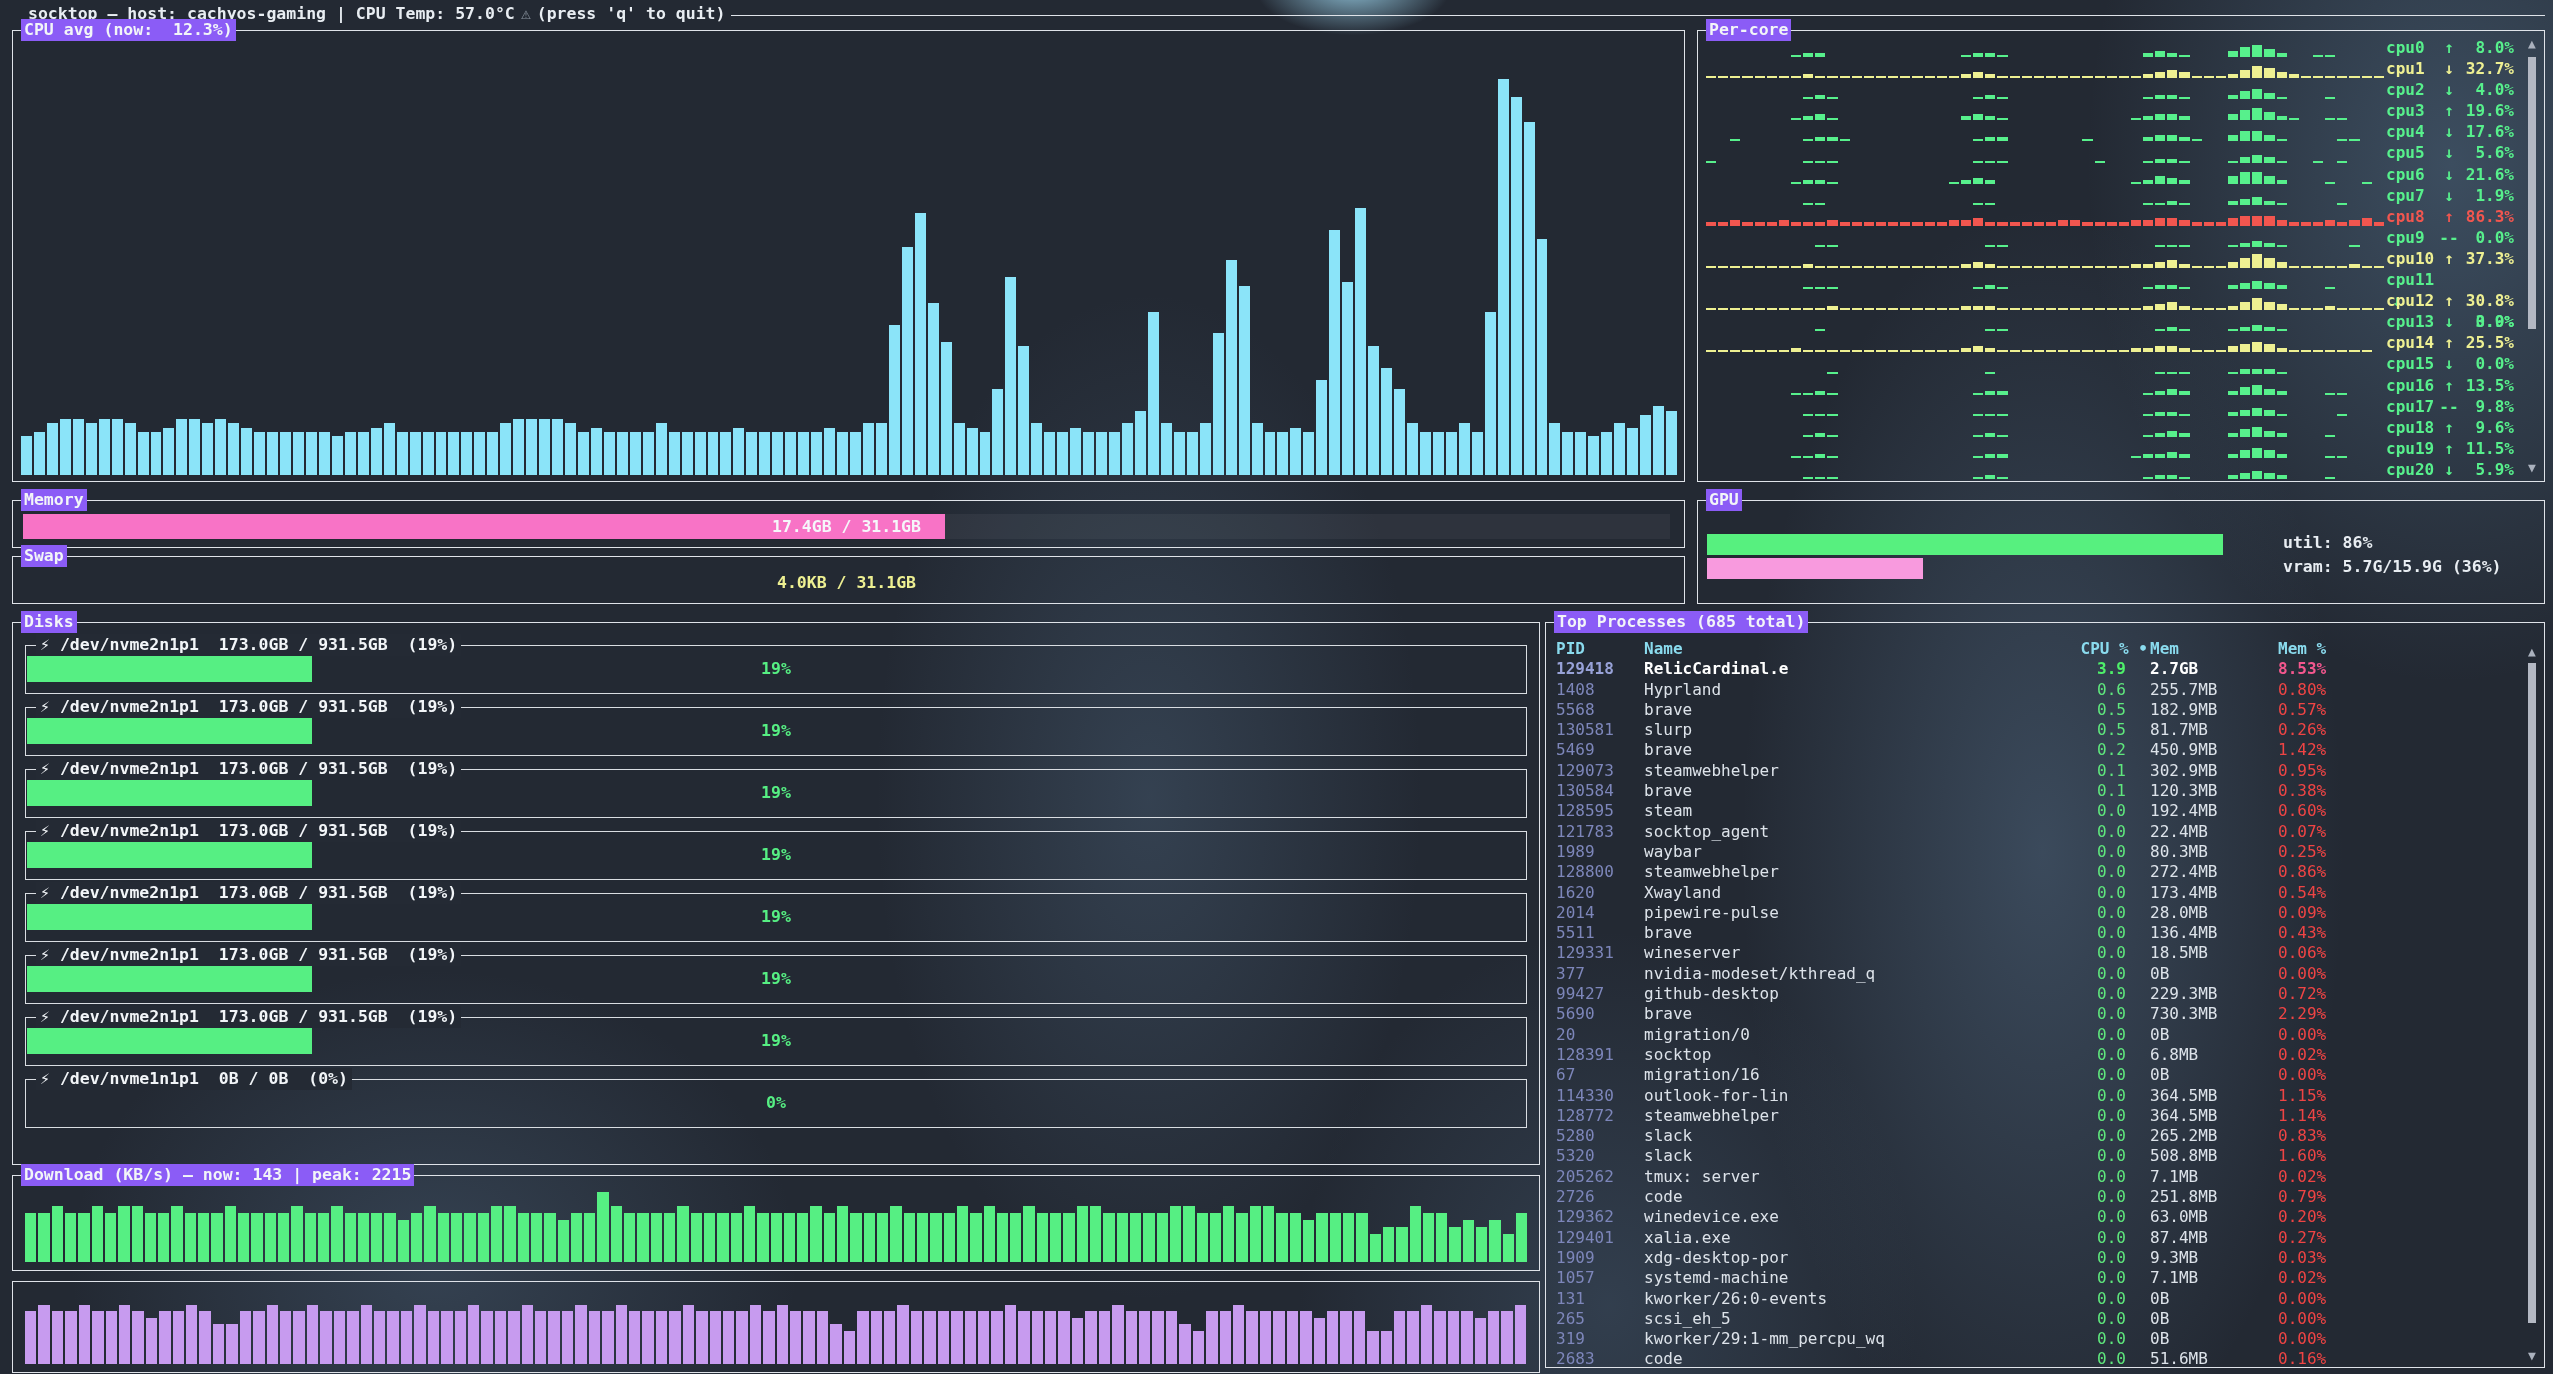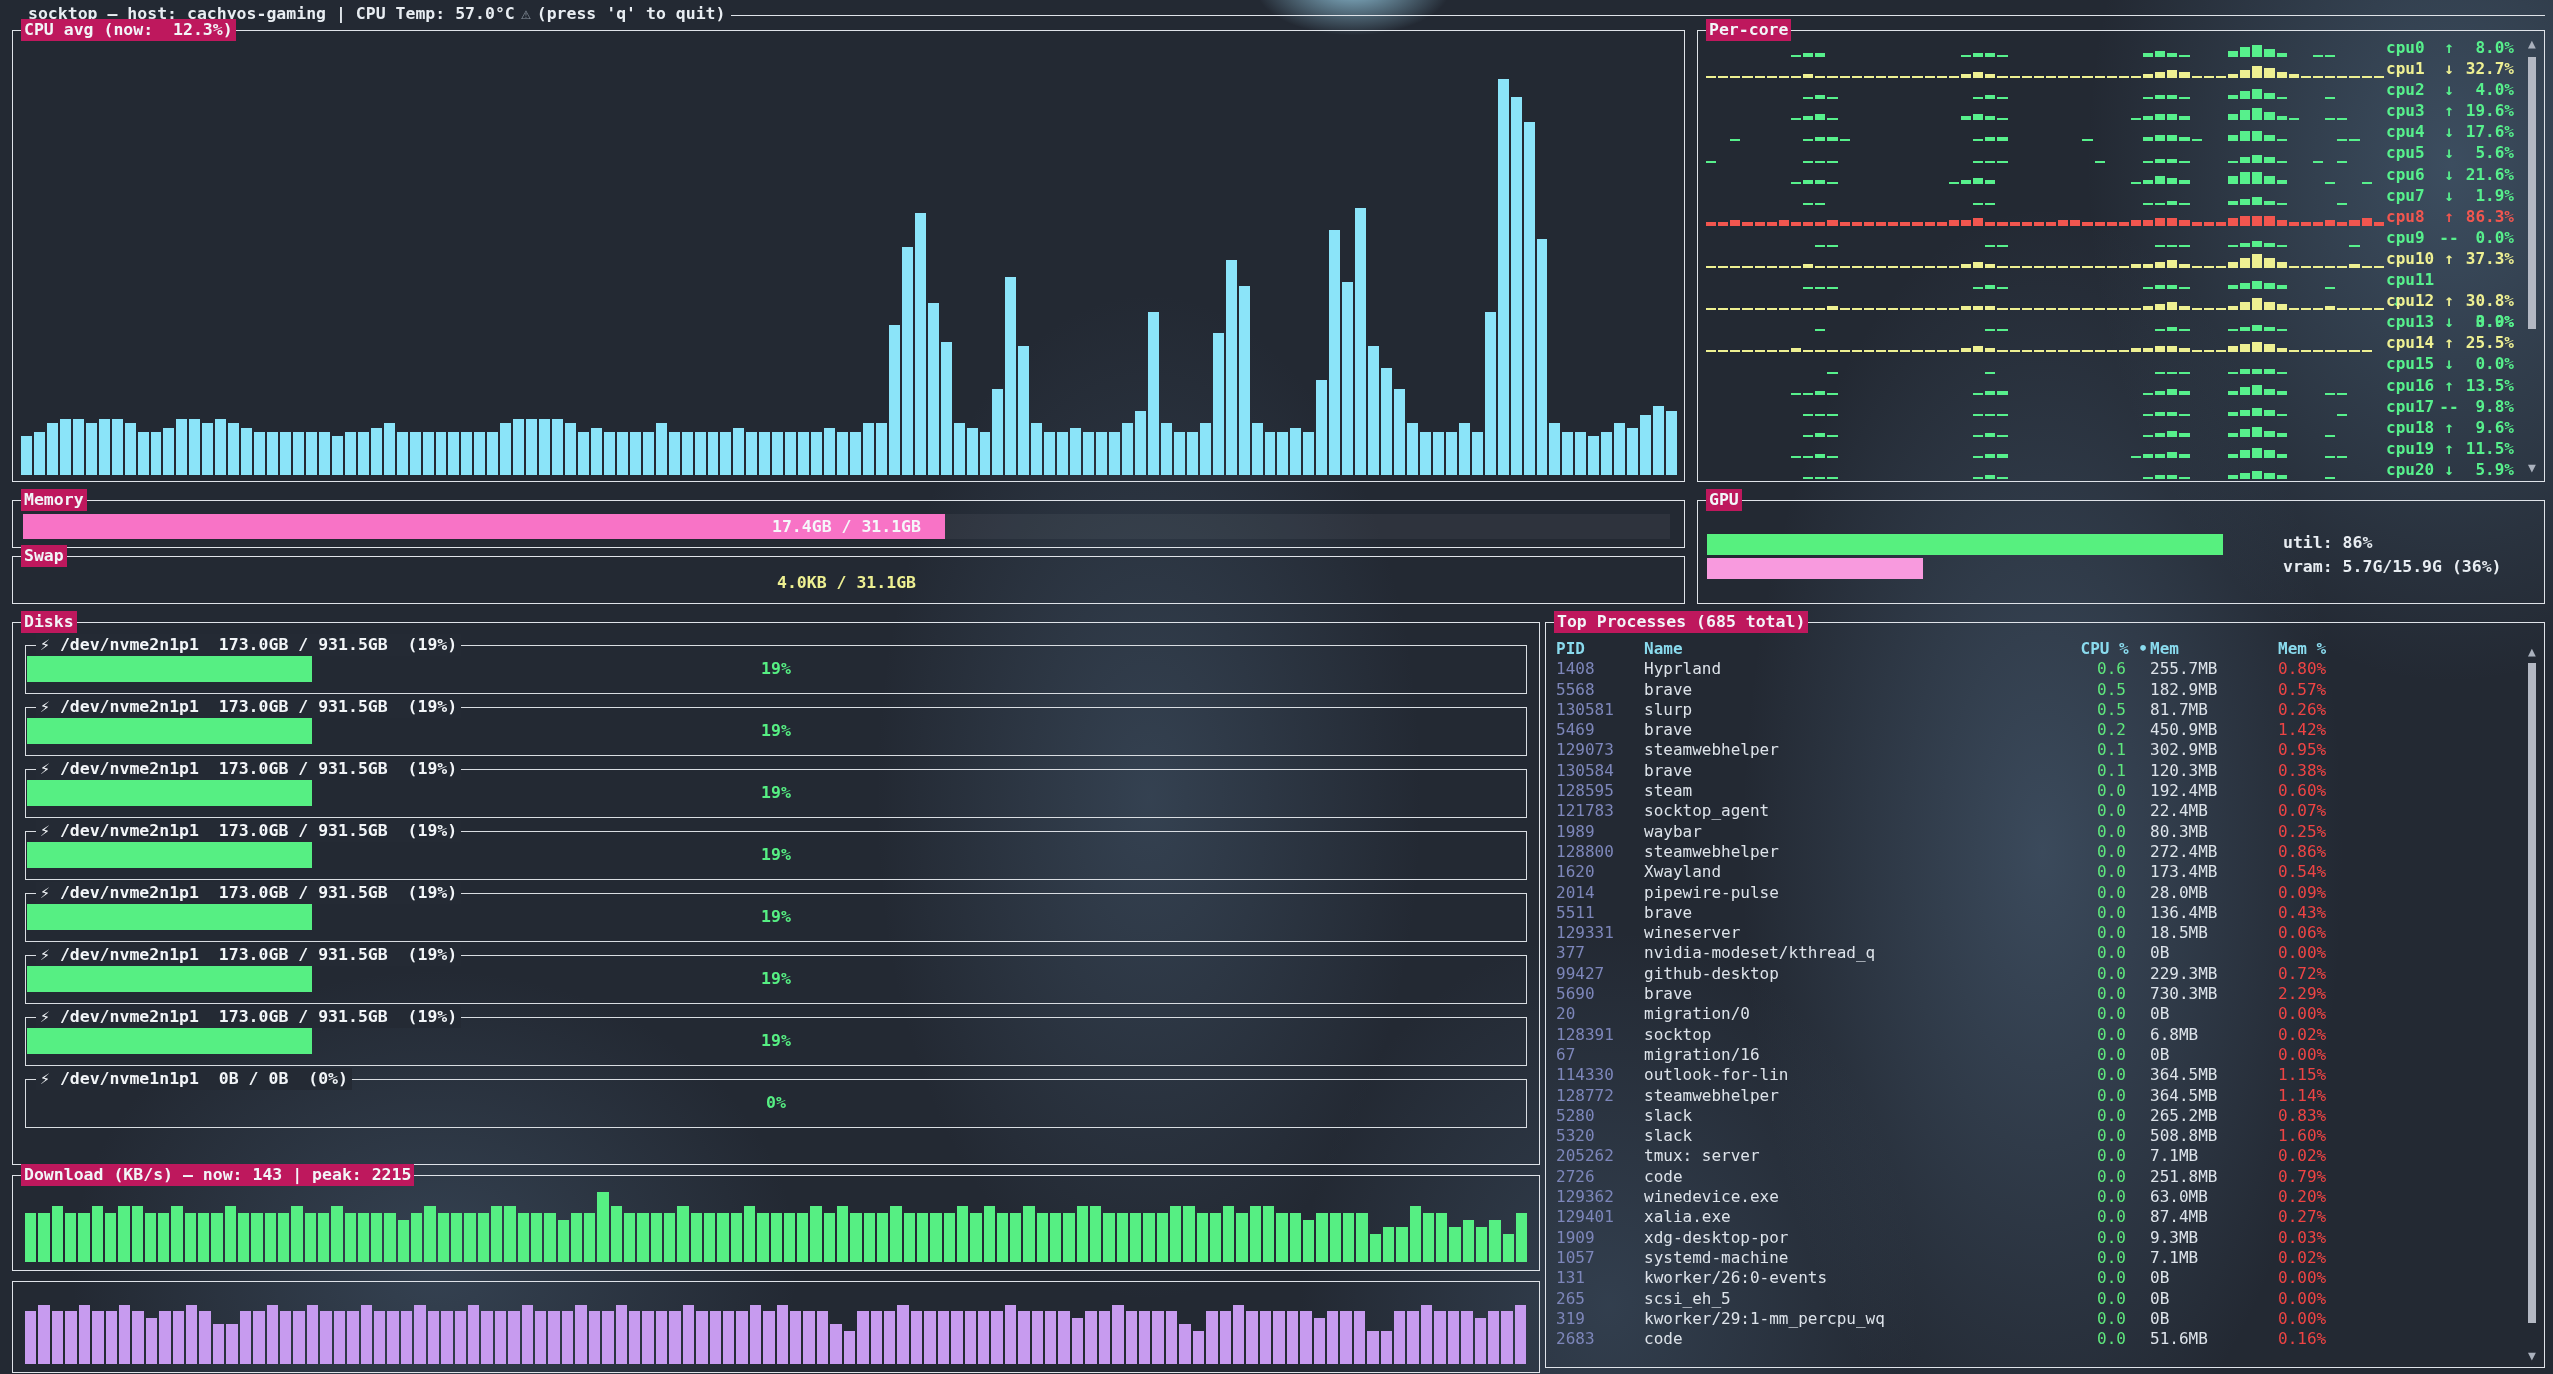--- a/index.html
+++ b/index.html
@@ -12,21 +12,21 @@
       radial-gradient(430px 920px at 80% 62%, rgba(98,128,158,.38), rgba(0,0,0,0) 70%),
       radial-gradient(390px 720px at 45% 58%, rgba(88,115,142,.33), rgba(0,0,0,0) 70%),
       radial-gradient(520px 420px at 17% 92%, rgba(90,118,146,.32), rgba(0,0,0,0) 70%),
       radial-gradient(430px 520px at 63% 95%, rgba(85,112,140,.30), rgba(0,0,0,0) 72%),
       #232933;
   }
   .titlebar{position:absolute;top:4px;left:28px;right:8px;display:flex;font-weight:bold;white-space:pre;}
   .titlebar .warn{color:#8d97a3;padding:0 6px;}
   .tline{flex:1;border-top:1px solid #dfe3e9;margin-top:11px;margin-left:6px;}
   .panel{position:absolute;border:1px solid #dfe3e9;}
-  .ptitle{position:absolute;top:-12px;left:8px;background:#be185d;padding:0 3px;
+  .ptitle{position:absolute;top:-12px;left:8px;background:#8b5cf6;padding:0 3px;
           color:#f2f5f8;font-weight:bold;white-space:pre;line-height:22px;}
   .chart{display:flex;align-items:flex-end;gap:2px;}
   .chart .bar{flex:1 1 0;}
   .cpu-chart{position:absolute;left:8px;right:8px;top:14px;bottom:6px;}
   .net-chart{position:absolute;left:12px;right:12px;top:16px;bottom:8px;}
   
   .spark-col{position:absolute;left:8px;top:6px;width:678px;}
   .sprow{height:21.1px;display:flex;align-items:flex-end;gap:2px;box-sizing:border-box;padding-bottom:1px;}
   .sprow .bar{flex:1 1 0;}
   .core-col{position:absolute;right:28px;top:6px;width:130px;}
@@ -1539,20 +1539,21 @@
 <div class="panel" style="left:1545px;top:622px;width:998px;height:744px;">
   <span class="ptitle">Top Processes (685 total)</span>
   <div class="phead">
     <span class="c-pid">PID</span>
     <span class="c-name">Name</span>
     <span class="c-cpu">CPU % •</span>
     <span>Mem</span>
     <span>Mem %</span>
   </div>
   <div id="proc-rows">
+      <div class="prow hl"><span class="c-pid">129418</span><span class="c-name">RelicCardinal.e</span><span class="c-cpu c-cpuv">3.9</span><span class="c-mem">2.7GB</span><span class="c-memp">8.53%</span></div>
       <div class="prow"><span class="c-pid">1408</span><span class="c-name">Hyprland</span><span class="c-cpu c-cpuv">0.6</span><span class="c-mem">255.7MB</span><span class="c-memp">0.80%</span></div>
       <div class="prow"><span class="c-pid">5568</span><span class="c-name">brave</span><span class="c-cpu c-cpuv">0.5</span><span class="c-mem">182.9MB</span><span class="c-memp">0.57%</span></div>
       <div class="prow"><span class="c-pid">130581</span><span class="c-name">slurp</span><span class="c-cpu c-cpuv">0.5</span><span class="c-mem">81.7MB</span><span class="c-memp">0.26%</span></div>
       <div class="prow"><span class="c-pid">5469</span><span class="c-name">brave</span><span class="c-cpu c-cpuv">0.2</span><span class="c-mem">450.9MB</span><span class="c-memp">1.42%</span></div>
       <div class="prow"><span class="c-pid">129073</span><span class="c-name">steamwebhelper</span><span class="c-cpu c-cpuv">0.1</span><span class="c-mem">302.9MB</span><span class="c-memp">0.95%</span></div>
       <div class="prow"><span class="c-pid">130584</span><span class="c-name">brave</span><span class="c-cpu c-cpuv">0.1</span><span class="c-mem">120.3MB</span><span class="c-memp">0.38%</span></div>
       <div class="prow"><span class="c-pid">128595</span><span class="c-name">steam</span><span class="c-cpu c-cpuv">0.0</span><span class="c-mem">192.4MB</span><span class="c-memp">0.60%</span></div>
       <div class="prow"><span class="c-pid">121783</span><span class="c-name">socktop_agent</span><span class="c-cpu c-cpuv">0.0</span><span class="c-mem">22.4MB</span><span class="c-memp">0.07%</span></div>
       <div class="prow"><span class="c-pid">1989</span><span class="c-name">waybar</span><span class="c-cpu c-cpuv">0.0</span><span class="c-mem">80.3MB</span><span class="c-memp">0.25%</span></div>
       <div class="prow"><span class="c-pid">128800</span><span class="c-name">steamwebhelper</span><span class="c-cpu c-cpuv">0.0</span><span class="c-mem">272.4MB</span><span class="c-memp">0.86%</span></div>

